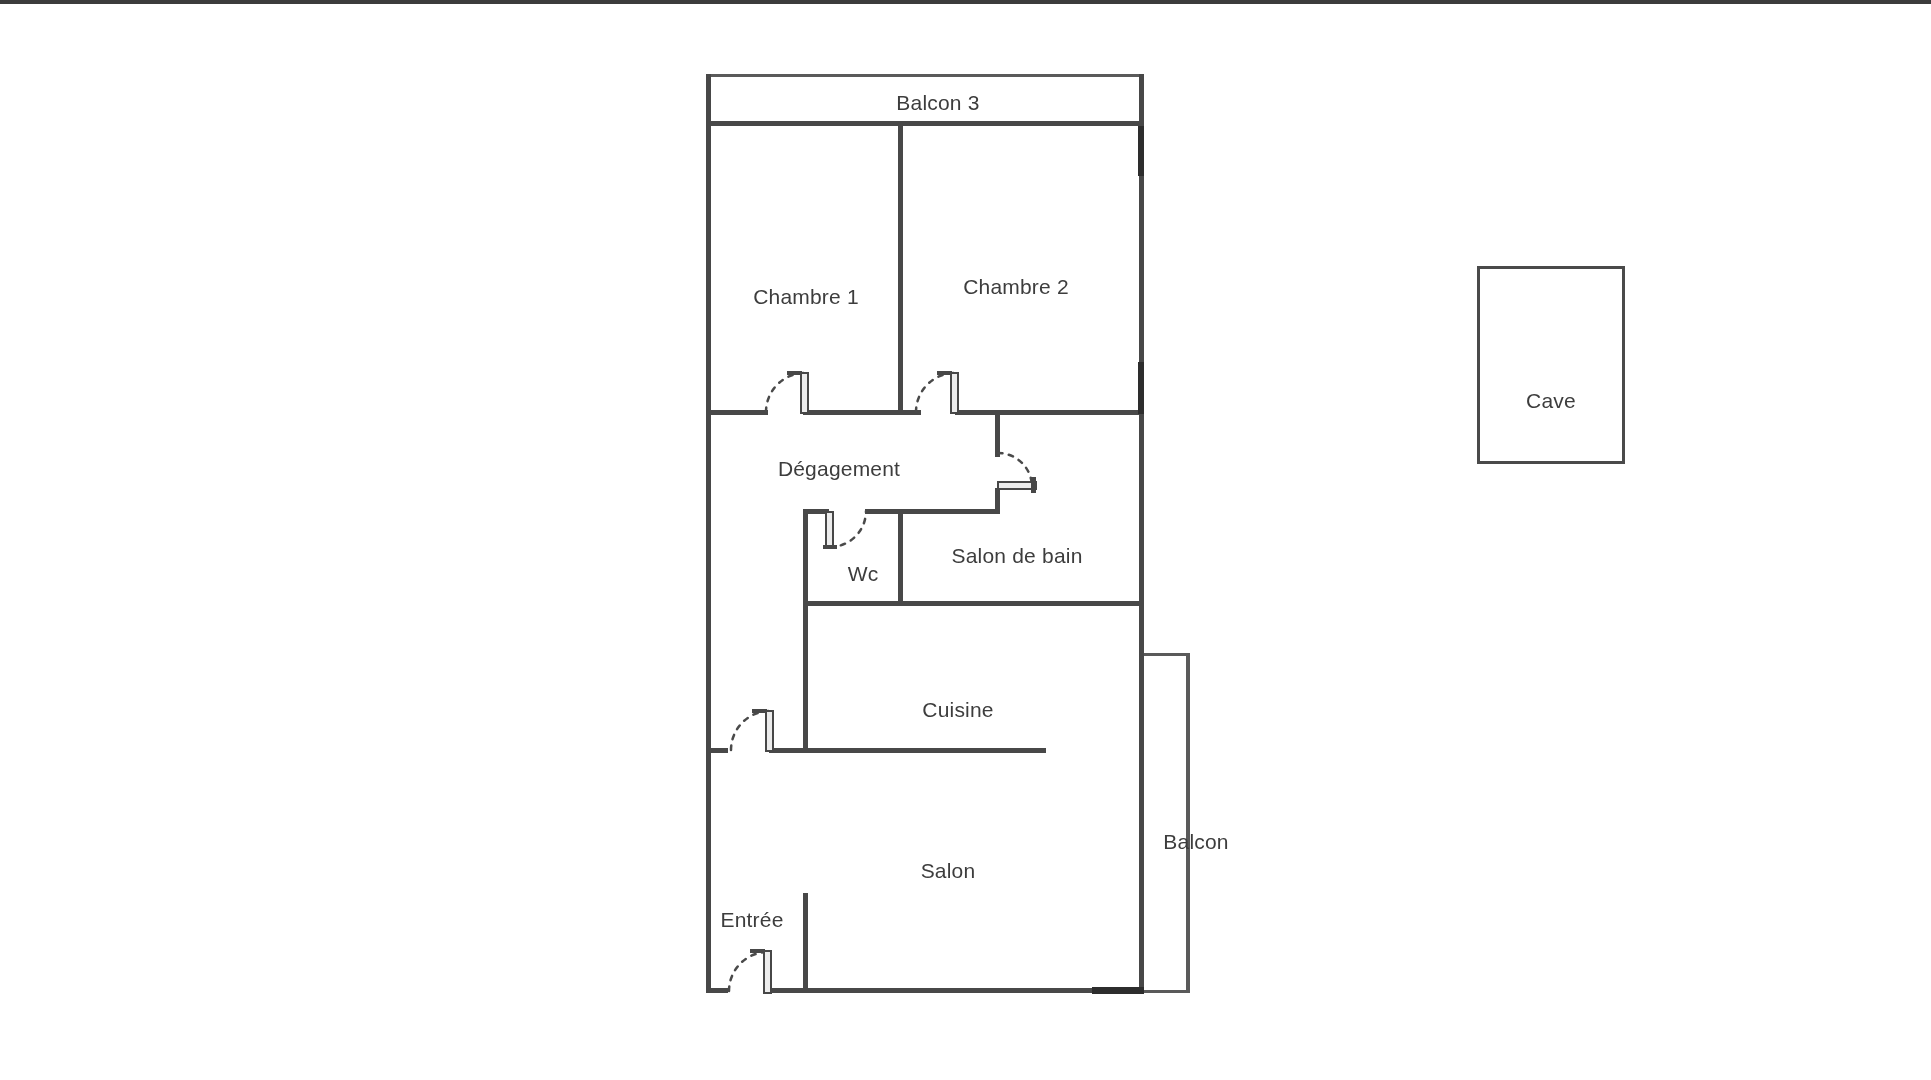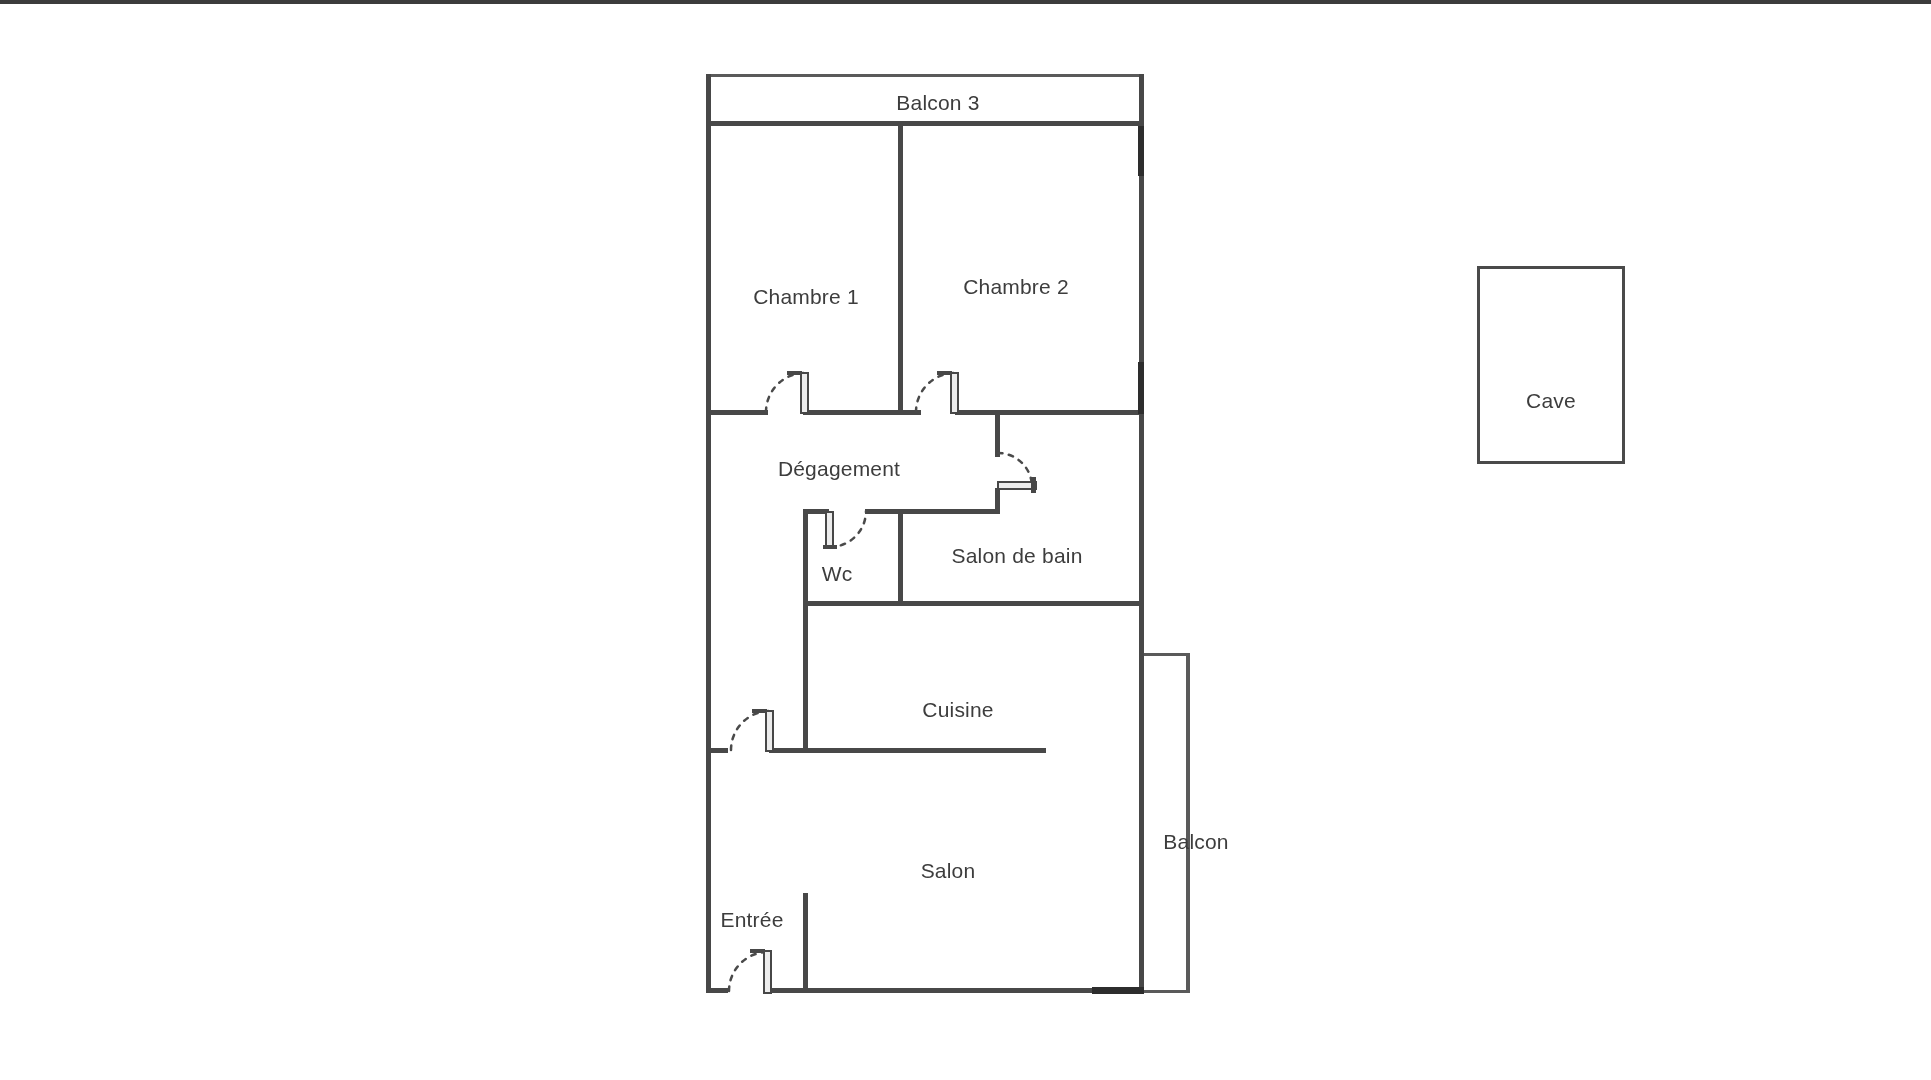--- a/index.html
+++ b/index.html
@@ -124,21 +124,21 @@
     <div class="door-leaf" style="left:765px;top:710px;width:9px;height:42px;"></div>
     <div class="door-cap" style="left:752px;top:709px;width:15px;height:4px;"></div>
 
     <div class="door-leaf" style="left:763px;top:950px;width:9px;height:44px;"></div>
     <div class="door-cap" style="left:750px;top:949px;width:15px;height:4px;"></div>
 
     <div class="room-label" style="left:938px;top:103px;">Balcon 3</div>
     <div class="room-label" style="left:806px;top:276px;margin-top:21px;">Chambre 1</div>
     <div class="room-label" style="left:1016px;top:287px;text-align:center;">Chambre 2</div>
     <div class="room-label" style="left:839px;top:469px;">Dégagement</div>
-    <div class="room-label" style="left:837px;top:574px;">Wc</div>
+    <div class="room-label" style="left:863px;top:574px;">Wc</div>
     <div class="room-label" style="left:1017px;top:556px;">Salon de bain</div>
     <div class="room-label" style="left:958px;top:710px;">Cuisine</div>
     <div class="room-label" style="left:948px;top:871px;">Salon</div>
     <div class="room-label" style="left:752px;top:920px;">Entrée</div>
     <div class="room-label" style="left:1196px;top:842px;">Balcon</div>
     <div class="room-label" style="left:1551px;top:372px;margin-top:29px;">Cave</div>
 
   </div>
 </div>
 

